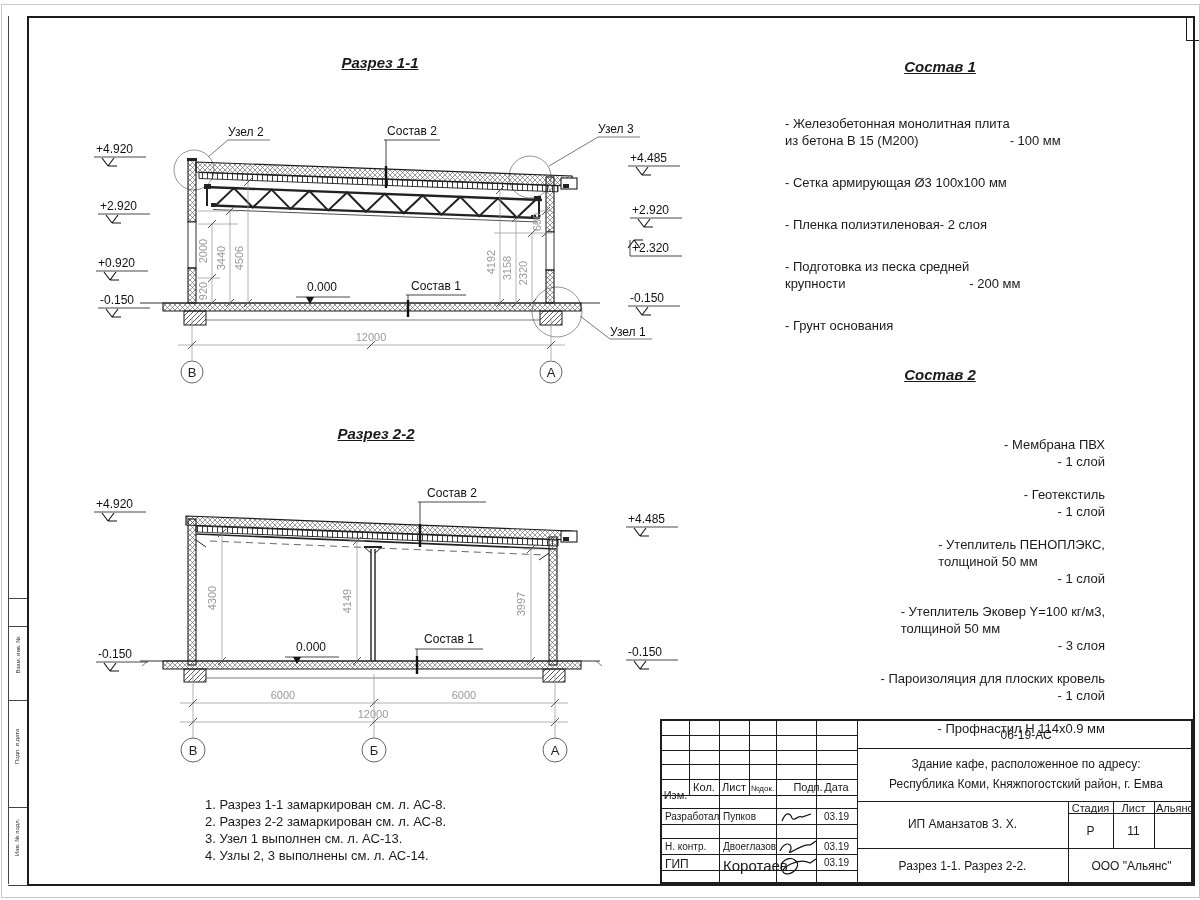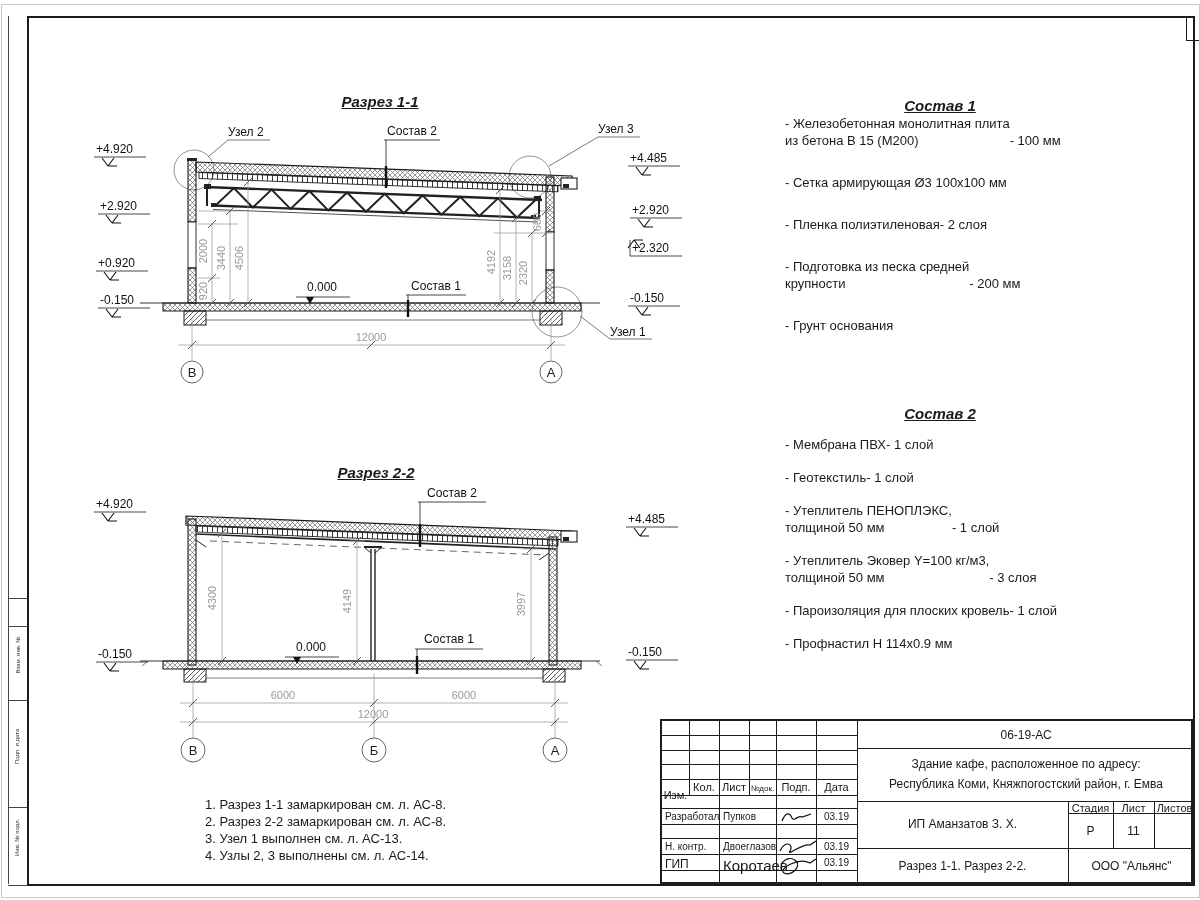--- a/index.html
+++ b/index.html
@@ -6,27 +6,27 @@
   body{width:1200px;height:900px;background:#ffffff;position:relative;
        font-family:"Liberation Sans",sans-serif;color:#1a1a1a;overflow:hidden;}
   .abs{position:absolute;}
   .sheet-edge{left:1px;top:4px;width:1197px;height:892px;border:1px solid #c9c9c9;}
   .frame{left:27px;top:16px;width:1164px;height:866px;border:2px solid #1c1c1c;}
   .margin-line{left:8px;top:16px;width:0;height:868px;border-left:1px solid #444;}
   .corner-box{left:1186px;top:18px;width:12px;height:22px;border-left:1px solid #1c1c1c;border-bottom:1px solid #1c1c1c;}
   .stampcell{left:8px;width:19px;border-top:1px solid #444;}
   .stampcell span{display:block;transform:rotate(-90deg);transform-origin:center;
        font-size:6px;color:#333;white-space:nowrap;text-align:center;}
-  .sec-title{font-size:15px;font-style:italic;font-weight:bold;text-decoration:underline;text-align:center;margin-top:39px;}
+  .sec-title{font-size:15px;font-style:italic;font-weight:bold;text-decoration:underline;text-align:center;}
   .listblock{width:320px;font-size:13px;}
   .listblock .item{display:flex;justify-content:flex-start;align-items:flex-end;}
   .listblock .lt{white-space:pre-line;line-height:17px;}
   .listblock .vt{white-space:nowrap;line-height:17px;}
   .s1 .item{margin-bottom:25px;}
-  .s2 .item{margin-bottom:16px;}
+  .s2 .item{margin-bottom:16px;flex-direction:column;}
   .notes{font-size:13px;line-height:17px;}
   
   .tb-line{background:#1c1c1c;}
   .tb-text{font-size:11px;white-space:nowrap;}
   .tb-center{text-align:center;}
   svg text{font-family:"Liberation Sans",sans-serif;}
   .dimnum{fill:#9a9a9a;font-size:11px;}
   .lbl{fill:#111;font-size:12px;}
   .axis{fill:#222;font-size:13px;}
 </style>
@@ -425,21 +425,21 @@
   <div class="abs tb-line" style="left:195px;top:127px;width:338px;height:1px;"></div>
   <div class="abs tb-line" style="left:406px;top:80px;width:1px;height:81px;"></div>
   <div class="abs tb-line" style="left:451px;top:80px;width:1px;height:47px;"></div>
   <div class="abs tb-line" style="left:492px;top:80px;width:1px;height:47px;"></div>
   <div class="abs tb-line" style="left:406px;top:92px;width:127px;height:1px;"></div>
 
   <div class="abs tb-text tb-center" style="left:0px;top:68px;width:27px;">Изм.</div>
   <div class="abs tb-text tb-center" style="left:27px;top:60px;width:30px;">Кол.</div>
   <div class="abs tb-text tb-center" style="left:57px;top:60px;width:30px;">Лист</div>
   <div class="abs tb-center" style="left:87px;top:63px;width:27px;font-size:8px;">№док.</div>
-  <div class="abs tb-text tb-center" style="left:114px;top:60px;width:40px;">Подп.</div>
+  <div class="abs tb-text tb-center" style="left:114px;top:60px;width:40px;padding-left:12px;">Подп.</div>
   <div class="abs tb-text tb-center" style="left:154px;top:60px;width:41px;">Дата</div>
 
   <div class="abs" style="left:3px;top:90px;font-size:10px;">Разработал</div>
   <div class="abs" style="left:61px;top:90px;font-size:10px;">Пупков</div>
   <div class="abs tb-center" style="left:154px;top:90px;width:41px;font-size:10px;">03.19</div>
   <div class="abs" style="left:3px;top:120px;font-size:10px;">Н. контр.</div>
   <div class="abs" style="left:61px;top:120px;font-size:10px;">Двоеглазов</div>
   <div class="abs tb-center" style="left:154px;top:120px;width:41px;font-size:10px;">03.19</div>
   <div class="abs" style="left:3px;top:136px;font-size:12px;">ГИП</div>
   <div class="abs" style="left:61px;top:136px;font-size:15px;">Коротаев</div>
@@ -452,19 +452,19 @@
     <path d="M4,14 C10,2 18,8 14,14 C10,20 26,6 34,8 L40,4" fill="none" stroke="#111" stroke-width="1.2"></path>
     <path d="M6,34 C2,24 14,18 20,24 C26,30 14,40 8,36 C2,32 22,20 34,26 L40,22" fill="none" stroke="#111" stroke-width="1.2"></path>
   </svg>
 
   <div class="abs tb-text tb-center" style="left:195px;top:7px;width:338px;font-size:12px;">06-19-АС</div>
   <div class="abs tb-text tb-center" style="left:195px;top:56px;width:338px;font-size:12px;">Республика Коми, Княжпогостский район, г. Емва</div>
   <div class="abs tb-text tb-center" style="left:195px;top:36px;width:338px;font-size:12px;">Здание кафе, расположенное по адресу:</div>
   <div class="abs tb-text tb-center" style="left:195px;top:96px;width:211px;font-size:12px;">ИП Аманзатов З. Х.</div>
   <div class="abs tb-text tb-center" style="left:406px;top:81px;width:45px;">Стадия</div>
   <div class="abs tb-text tb-center" style="left:451px;top:81px;width:41px;">Лист</div>
-  <div class="abs tb-text tb-center" style="left:492px;top:81px;width:41px;">Листов</div>
+  <div class="abs tb-text tb-center" style="left:492px;top:81px;width:41px;">Альянс</div>
   <div class="abs tb-text tb-center" style="left:406px;top:103px;width:45px;font-size:12px;">Р</div>
   <div class="abs tb-text tb-center" style="left:451px;top:103px;width:41px;font-size:12px;">11</div>
   <div class="abs tb-text tb-center" style="left:492px;top:103px;width:41px;font-size:12px;"></div>
   <div class="abs tb-text tb-center" style="left:195px;top:138px;width:211px;font-size:12px;text-align:center;">Разрез 1-1. Разрез 2-2.</div>
   <div class="abs tb-text tb-center" style="left:406px;top:138px;width:127px;font-size:12px;">ООО "Альянс"</div>
 </div>
 
 </body></html>

